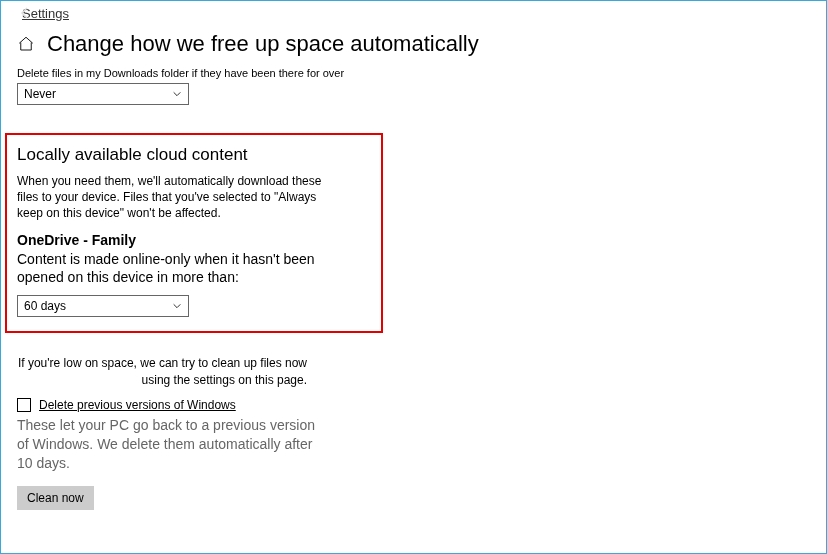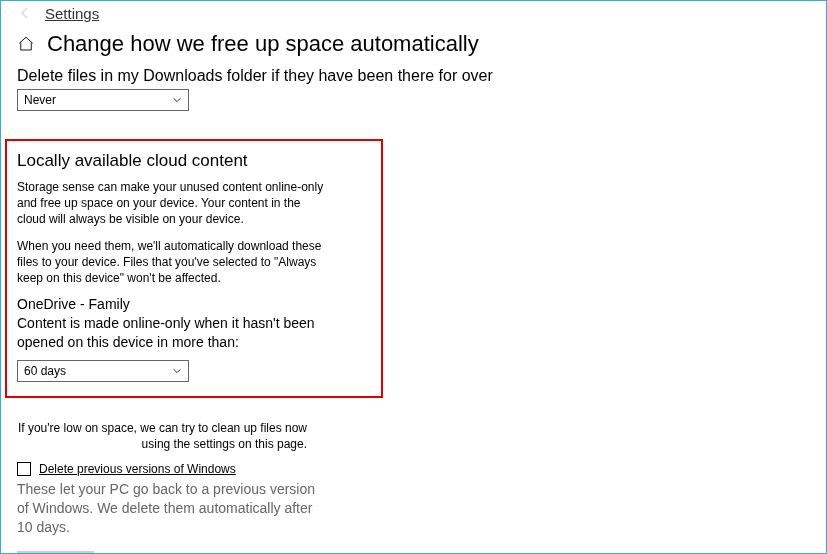--- a/index.html
+++ b/index.html
@@ -12,22 +12,22 @@
     color: #000;
     background: #fff;
     border: 1px solid #3aa8d8;
     position: relative;
     overflow: hidden;
   }
   .titlebar {
     height: 24px;
     display: flex;
     align-items: center;
-    padding-left: 44px;
-    font-size: 15px;
+    padding-left: 21px;
+    font-size: 13px;
     color: #333;
     text-decoration: underline;
   }
   .back-btn {
     position: absolute;
     left: 16px;
     top: 4px;
     width: 16px;
     height: 16px;
     color: #ccc;
@@ -47,21 +47,21 @@
   }
   .page-title {
     font-size: 22px;
     font-weight: 400;
     color: #000;
   }
   .content {
     padding: 6px 16px 16px 16px;
   }
   .label {
-    font-size: 16px;
+    font-size: 11px;
     color: #000;
     margin-bottom: 4px;
   }
   .select {
     width: 172px;
     height: 22px;
     border: 1px solid #666;
     display: flex;
     align-items: center;
     justify-content: space-between;
@@ -93,21 +93,21 @@
   .section-title.lg { font-size: 17px; }
   .body-text {
     font-size: 12px;
     color: #000;
     line-height: 1.35;
     max-width: 310px;
     margin-bottom: 10px;
   }
   .sub-title {
     font-size: 14px;
-    font-weight: 400;
+    font-weight: 700;
     color: #000;
     margin-bottom: 2px;
   }
   .note {
     font-size: 14px;
     color: #666;
     line-height: 1.35;
     max-width: 310px;
     margin-bottom: 4px;
   }
@@ -163,21 +163,20 @@
   <div class="label">Delete files in my Downloads folder if they have been there for over</div>
   <div class="select">
     <span>Never</span>
     <svg class="chev" viewBox="0 0 12 12">
         <path d="M2 4 L6 8 L10 4"></path>
       </svg>
   </div>
 
   <div class="highlight-box">
     <div class="section-title lg">Locally available cloud content</div>
-    <div class="body-text">Storage sense can make your unused content online-only and free up space on your device. Your content in the cloud will always be visible on your device.</div>
     <div class="body-text">When you need them, we'll automatically download these files to your device. Files that you've selected to "Always keep on this device" won't be affected.</div>
     <div class="sub-title">OneDrive - Family</div>
     <div class="note narrow" style="color:#000;margin-bottom:8px;">Content is made online-only when it hasn't been opened on this device in more than:</div>
     <div class="select">
       <span>60 days</span>
       <svg class="chev" viewBox="0 0 12 12">
           <path d="M2 4 L6 8 L10 4"></path>
         </svg>
     </div>
   </div>

